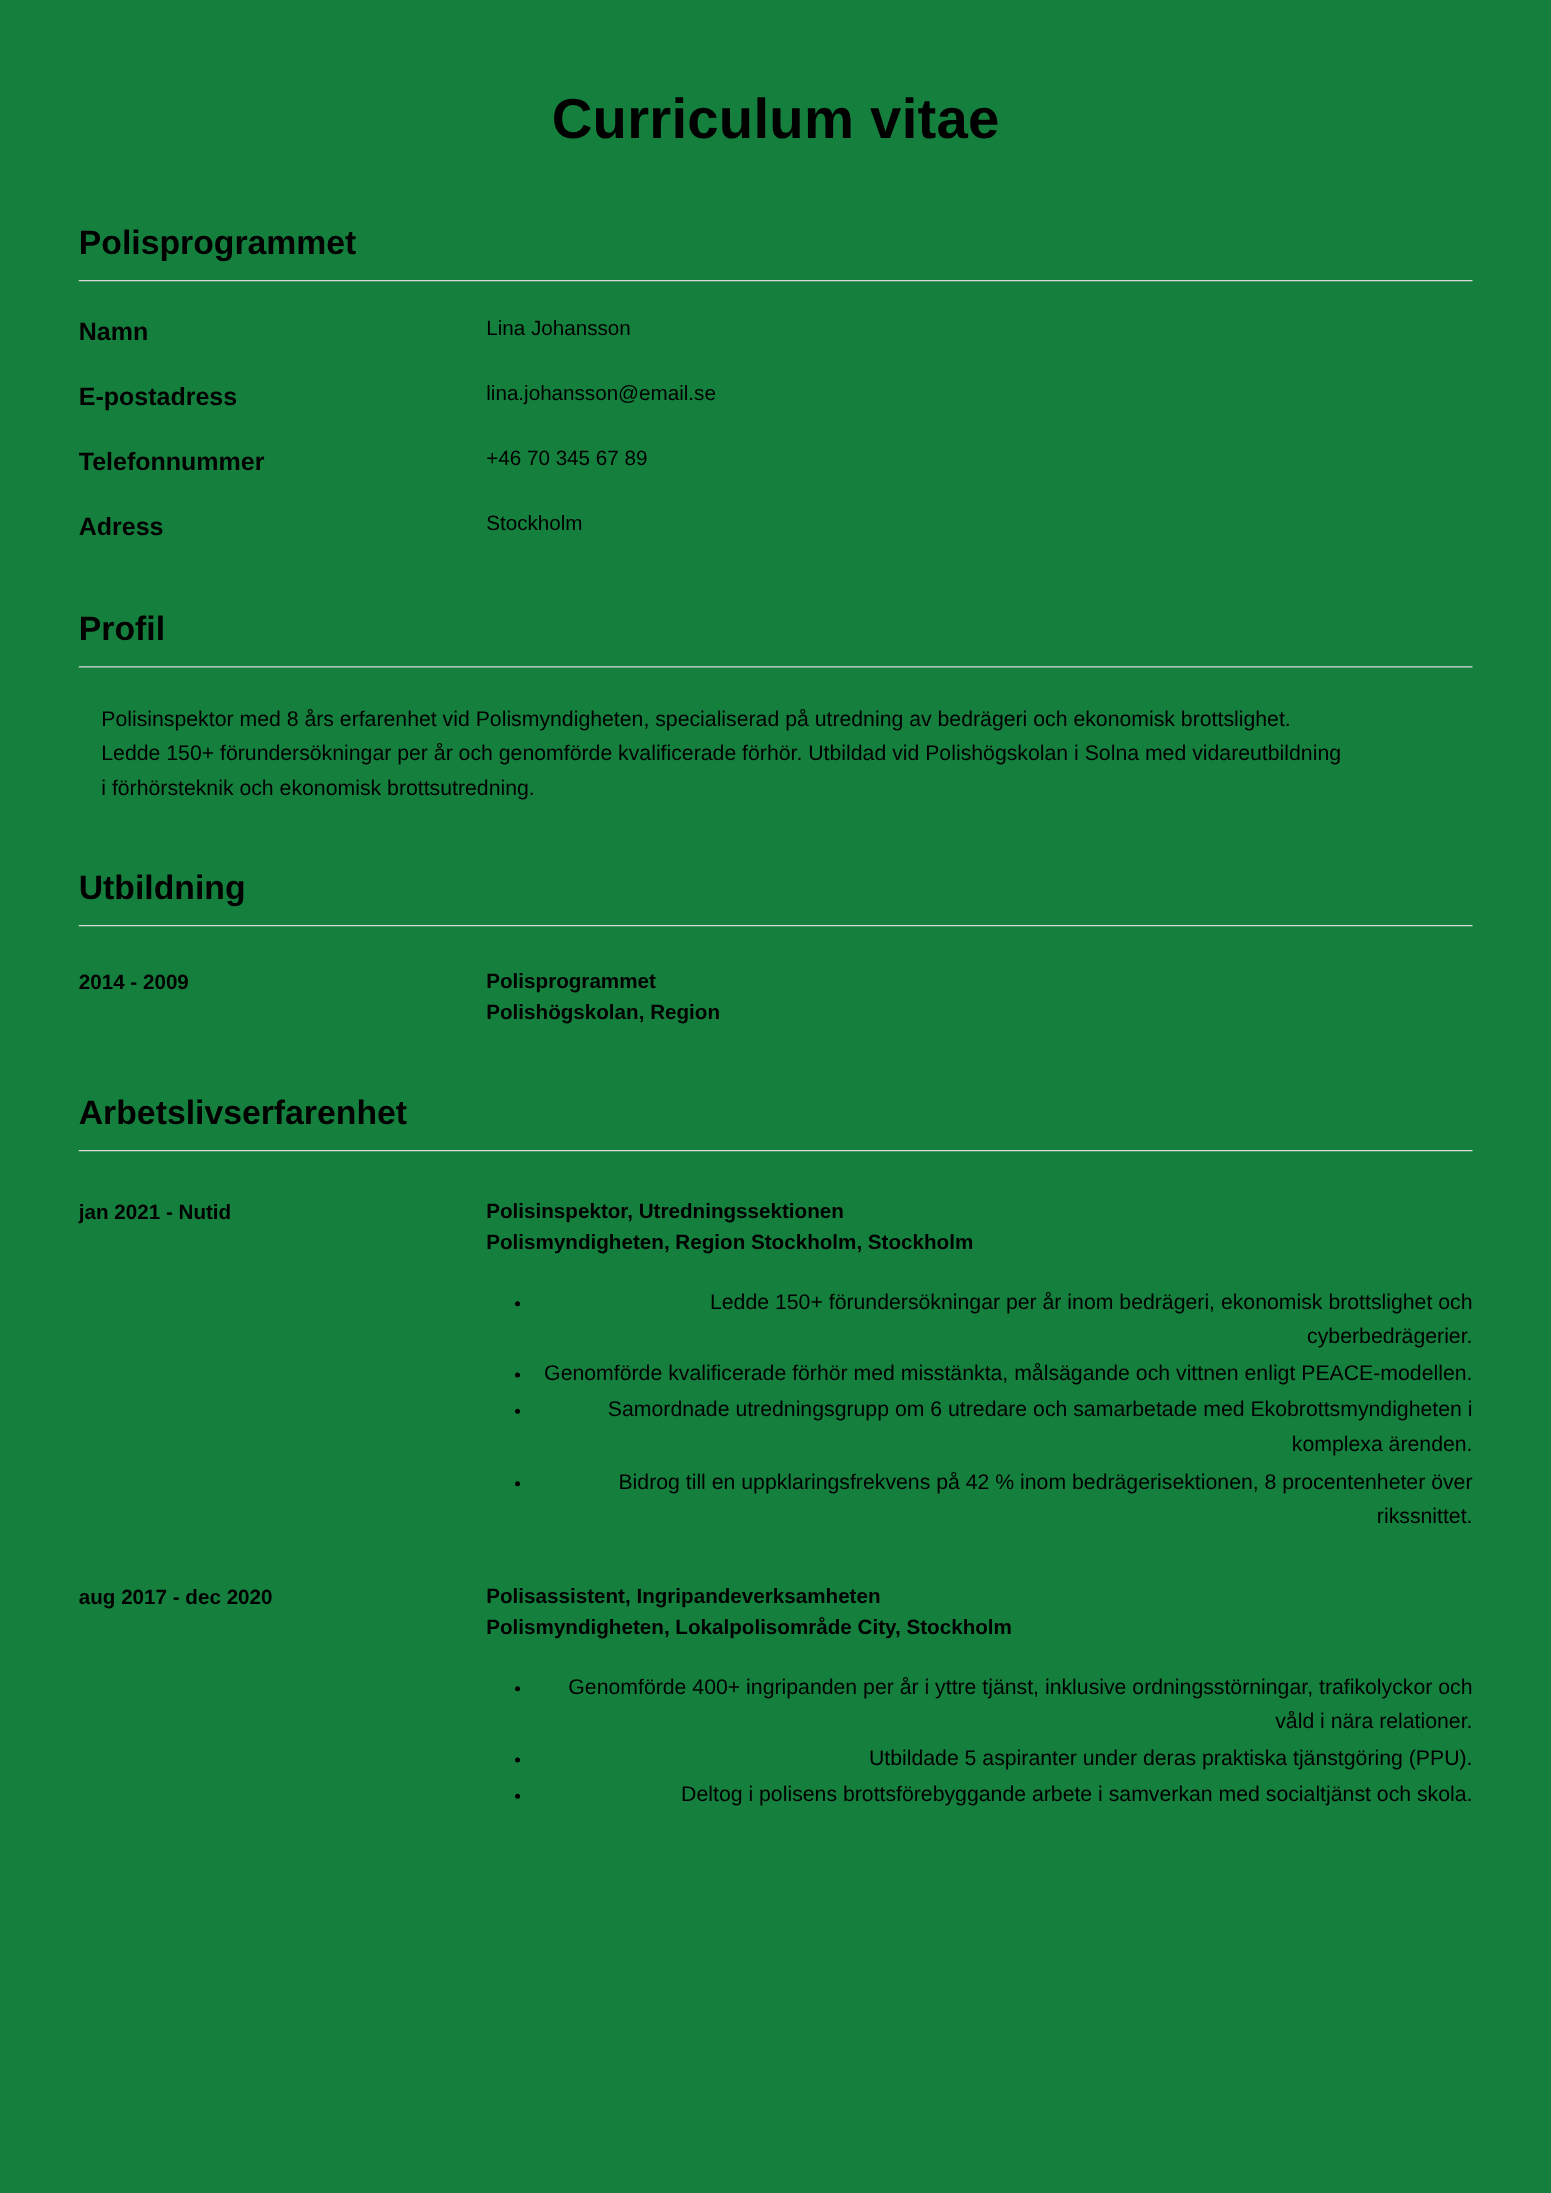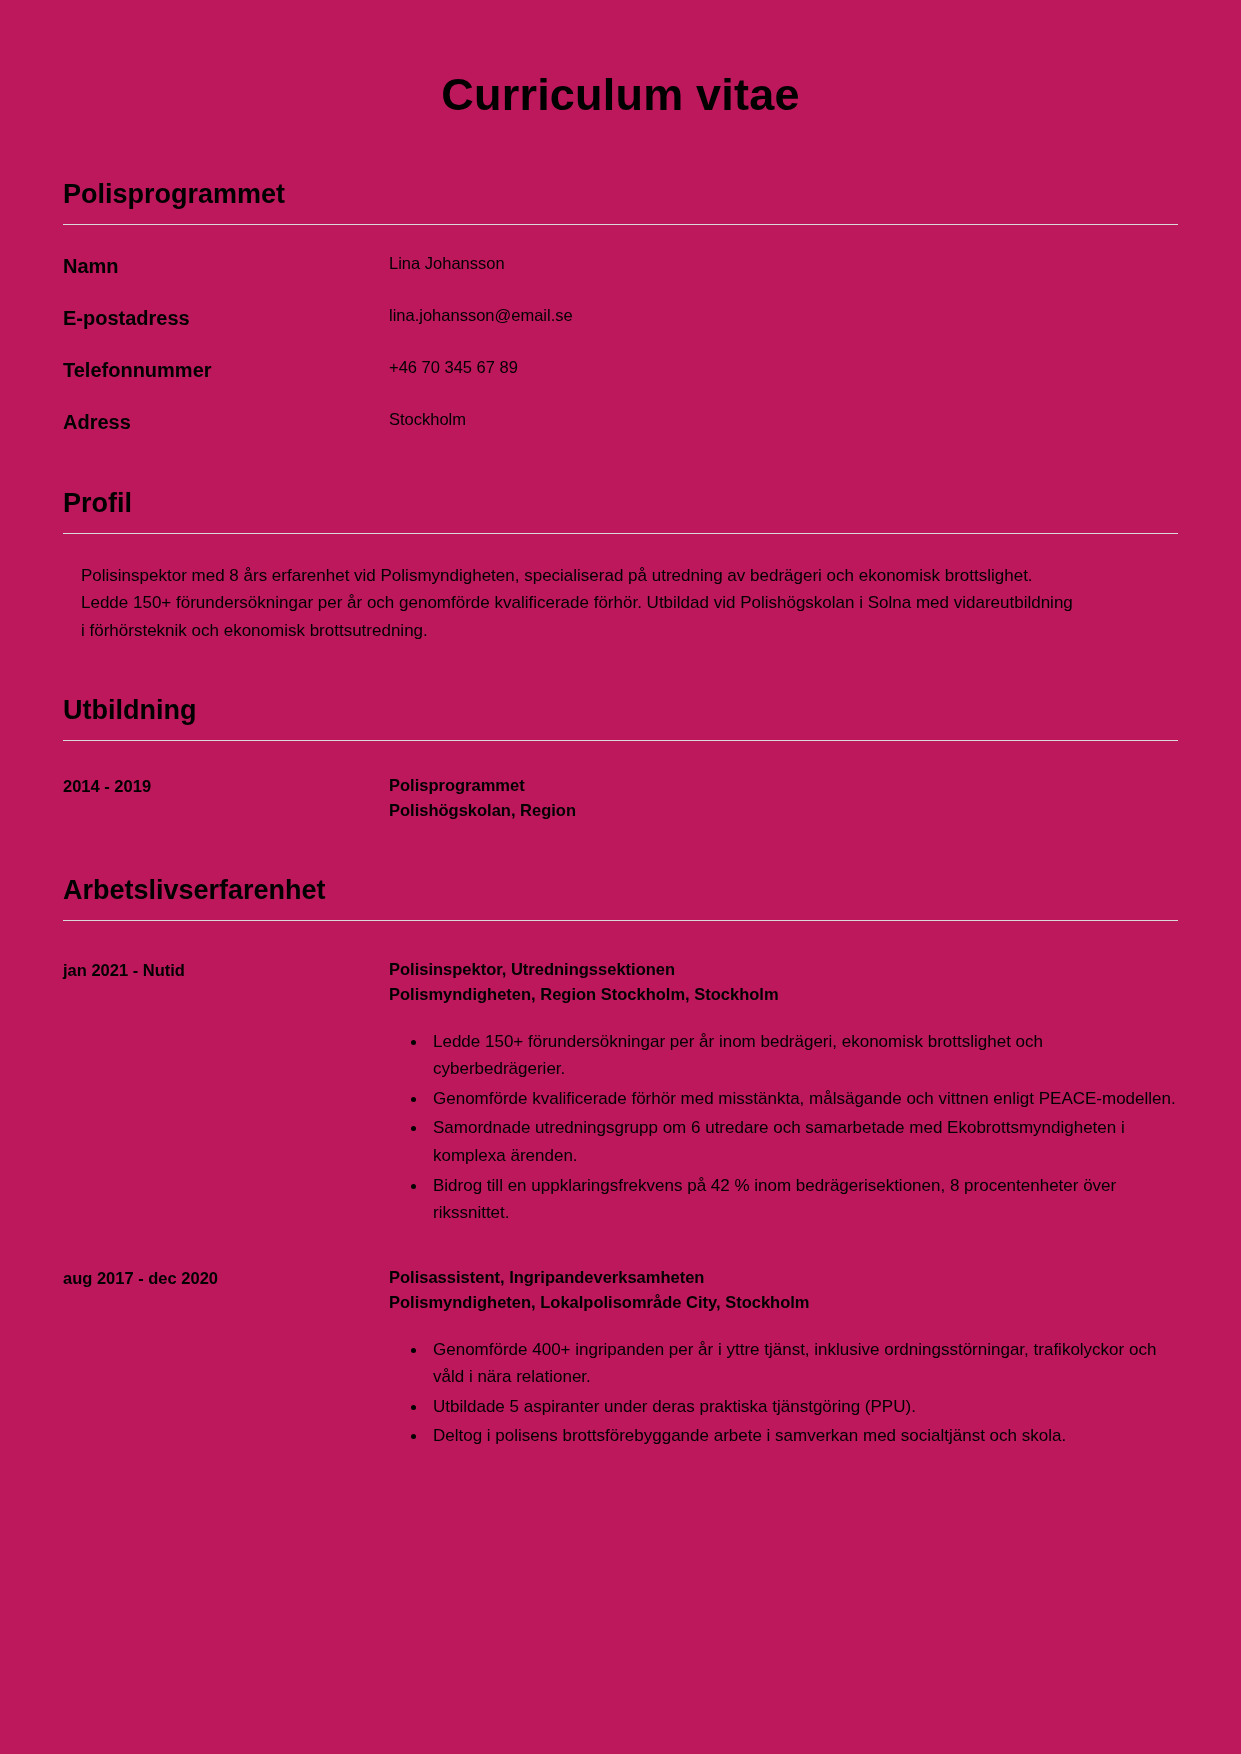--- a/index.html
+++ b/index.html
@@ -12,21 +12,21 @@
     min-height: 1754px;
     font-family: "Liberation Sans", sans-serif;
     color: #000000;
     -webkit-font-smoothing: antialiased;
   }
   .page {
     width: 1241px;
     min-height: 1754px;
     box-sizing: border-box;
     padding: 52px 63px 60px 63px;
-    background: #be185d;
+    background: #15803d;
   }
 
   
   .doc-title {
     text-align: center;
     font-size: 45px;
     font-weight: bold;
     letter-spacing: 0.2px;
     margin: 16px 0 0 0;
     line-height: 1.2;
@@ -113,20 +113,21 @@
   .entry-bullets {
     margin: 20px 0 0 0;
     padding-left: 38px;
     list-style-type: disc;
   }
   .entry-bullets li {
     font-size: 17px;
     line-height: 1.62;
     margin-bottom: 2px;
     padding-left: 6px;
+    text-align: right;
   }
   .entry-bullets li::marker {
     font-size: 15px;
   }
 
   .experience-entry {
     margin-top: 36px;
   }
   .experience-entry:first-of-type {
     margin-top: 30px;
@@ -165,21 +166,21 @@
   <div class="section tight">
     <h2 class="section-title">Profil</h2>
     <div class="section-rule"></div>
     <p class="profile-text">Polisinspektor med 8 års erfarenhet vid Polismyndigheten, specialiserad på utredning av bedrägeri och ekonomisk brottslighet. Ledde 150+ förundersökningar per år och genomförde kvalificerade förhör. Utbildad vid Polishögskolan i Solna med vidareutbildning i förhörsteknik och ekonomisk brottsutredning.</p>
   </div>
 
   <div class="section tight">
     <h2 class="section-title">Utbildning</h2>
     <div class="section-rule"></div>
     <div class="entry">
-      <div class="entry-date">2014 - 2019</div>
+      <div class="entry-date">2014 - 2009</div>
       <div class="entry-body">
         <div class="entry-title">Polisprogrammet</div>
         <div class="entry-sub">Polishögskolan, Region</div>
       </div>
     </div>
   </div>
 
   <div class="section tight">
     <h2 class="section-title">Arbetslivserfarenhet</h2>
     <div class="section-rule"></div>

